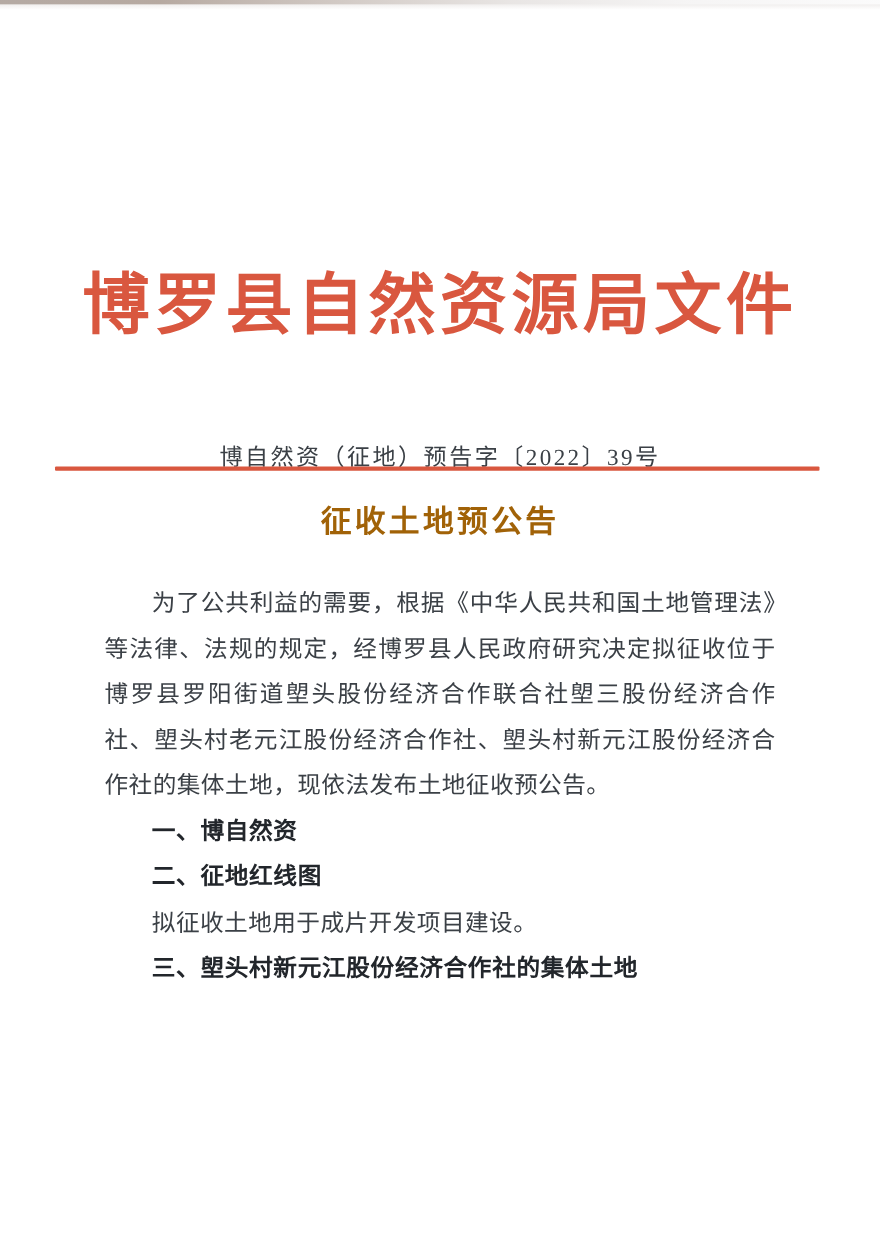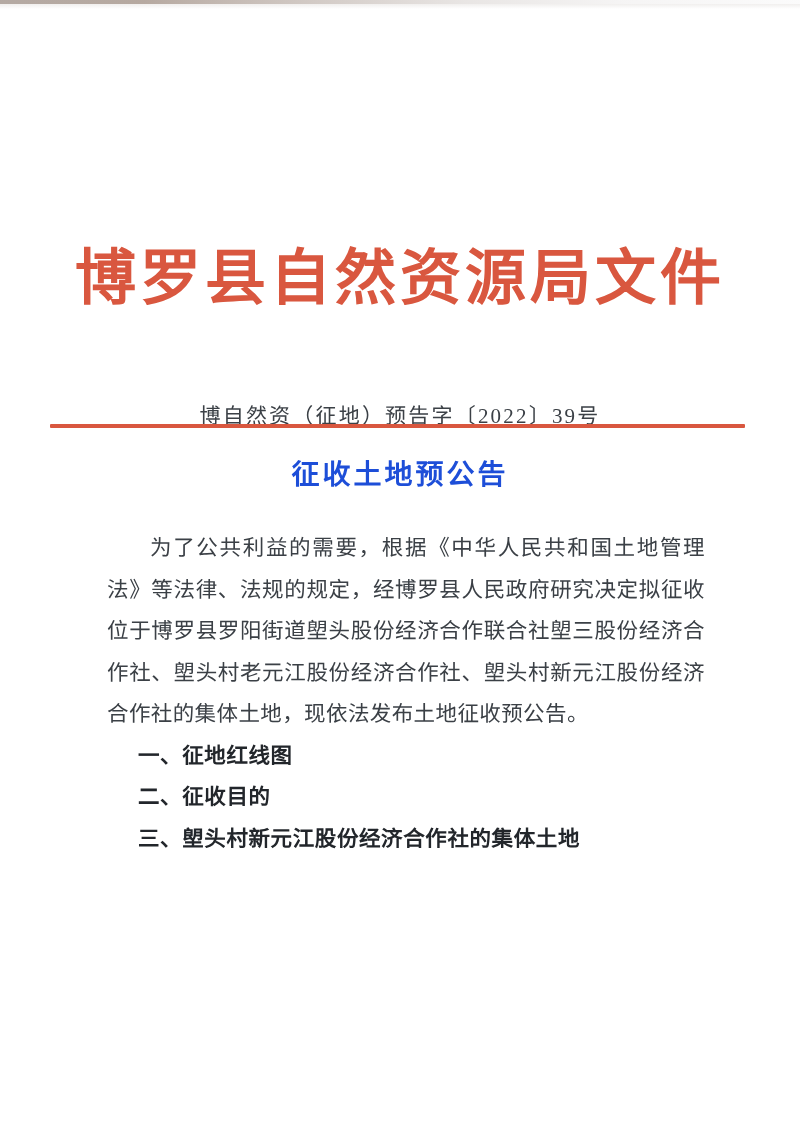--- a/index.html
+++ b/index.html
@@ -99,34 +99,34 @@
     left: 0;
     width: 800px;
     text-align: center;
   }
   .doc-heading {
     display: inline-block;
     font-family: "Liberation Sans", "DejaVu Sans", sans-serif;
     font-size: 28px;
     font-weight: 700;
     letter-spacing: 3px;
-    color: #1d4ed8;
+    color: #a16207;
     white-space: nowrap;
   }
 
   
   .body-block {
     position: absolute;
     top: 528px;
     left: 95px;
     width: 610px;
   }
 
   .para {
-    margin: 0 0 0 12px;
+    margin: 0 0 0 0;
     font-size: 21.5px;
     line-height: 41.5px;
     letter-spacing: 0.4px;
     text-align: justify;
     text-justify: inter-character;
     text-indent: 2em;
     color: #3b4046;
   }
 
   .section-title {
@@ -159,23 +159,24 @@
   <div class="red-rule"></div>
 
   <div class="doc-heading-row">
     <div class="doc-heading">征收土地预公告</div>
   </div>
 
   <div class="body-block">
 
     <p class="para">为了公共利益的需要，根据《中华人民共和国土地管理法》等法律、法规的规定，经博罗县人民政府研究决定拟征收位于博罗县罗阳街道塱头股份经济合作联合社塱三股份经济合作社、塱头村老元江股份经济合作社、塱头村新元江股份经济合作社的集体土地，现依法发布土地征收预公告。</p>
 
-    <h2 class="section-title">一、征地红线图</h2>
+    <h2 class="section-title">一、博自然资</h2>
 
 
-    <h2 class="section-title">二、征收目的</h2>
+    <h2 class="section-title">二、征地红线图</h2>
 
+    <p class="para">拟征收土地用于成片开发项目建设。</p>
 
     <h2 class="section-title">三、塱头村新元江股份经济合作社的集体土地</h2>
 
   </div>
 
 </div>
 
 </body></html>

